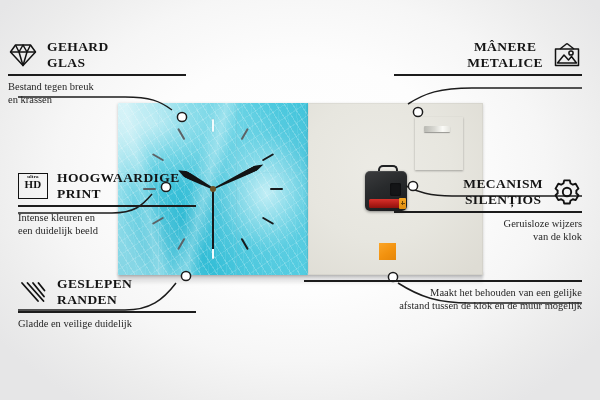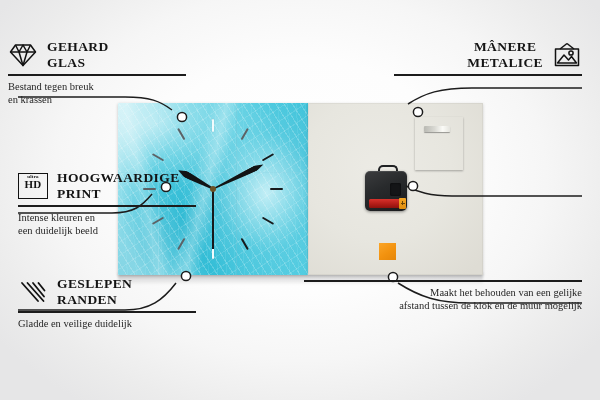--- a/index.html
+++ b/index.html
@@ -315,20 +315,37 @@
             <path d="M15,1.5 L8,7"></path>
             <path d="M5.5,21 L12,13 L16.5,18 L19.5,14.5 L24.5,21 Z"></path>
             <circle cx="19" cy="11" r="2.1"></circle>
           </g>
         </svg>
       </span>
     </div>
     <div class="co-rule" style="width:188px;margin-left:12px"></div>
   </div>
 
+  <div class="callout right" style="right:18px;top:176px;width:200px">
+    <div class="co-head">
+      <span class="co-title">MECANISM
+SILENȚIOS</span>
+      <span class="ico">
+        <svg width="28" height="28" viewBox="0 0 28 28">
+          <g fill="none" stroke="#121212" stroke-width="1.9" stroke-linejoin="round">
+            <path d="M11.2,2.4 h5.6 l.7,2.9 a9,9 0 0 1 2.3,1.35 l2.85,-.9 2.8,4.85 -2.15,2 a9,9 0 0 1 0,2.7 l2.15,2 -2.8,4.85 -2.85,-.9 a9,9 0 0 1 -2.3,1.35 l-.7,2.9 h-5.6 l-.7,-2.9 a9,9 0 0 1 -2.3,-1.35 l-2.85,.9 -2.8,-4.85 2.15,-2 a9,9 0 0 1 0,-2.7 l-2.15,-2 2.8,-4.85 2.85,.9 a9,9 0 0 1 2.3,-1.35 Z"></path>
+            <circle cx="14" cy="14" r="4.2"></circle>
+          </g>
+        </svg>
+      </span>
+    </div>
+    <div class="co-rule" style="width:188px;margin-left:12px"></div>
+    <div class="co-body">Geruisloze wijzers
+van de klok</div>
+  </div>
 
   <div class="callout right" style="right:18px;top:276px;width:290px">
     <div class="co-rule" style="width:278px;margin-left:12px"></div>
     <div class="co-body">Maakt het behouden van een gelijke
 afstand tussen de klok en de muur mogelijk</div>
   </div>
 
 </div>
 
 </body></html>

